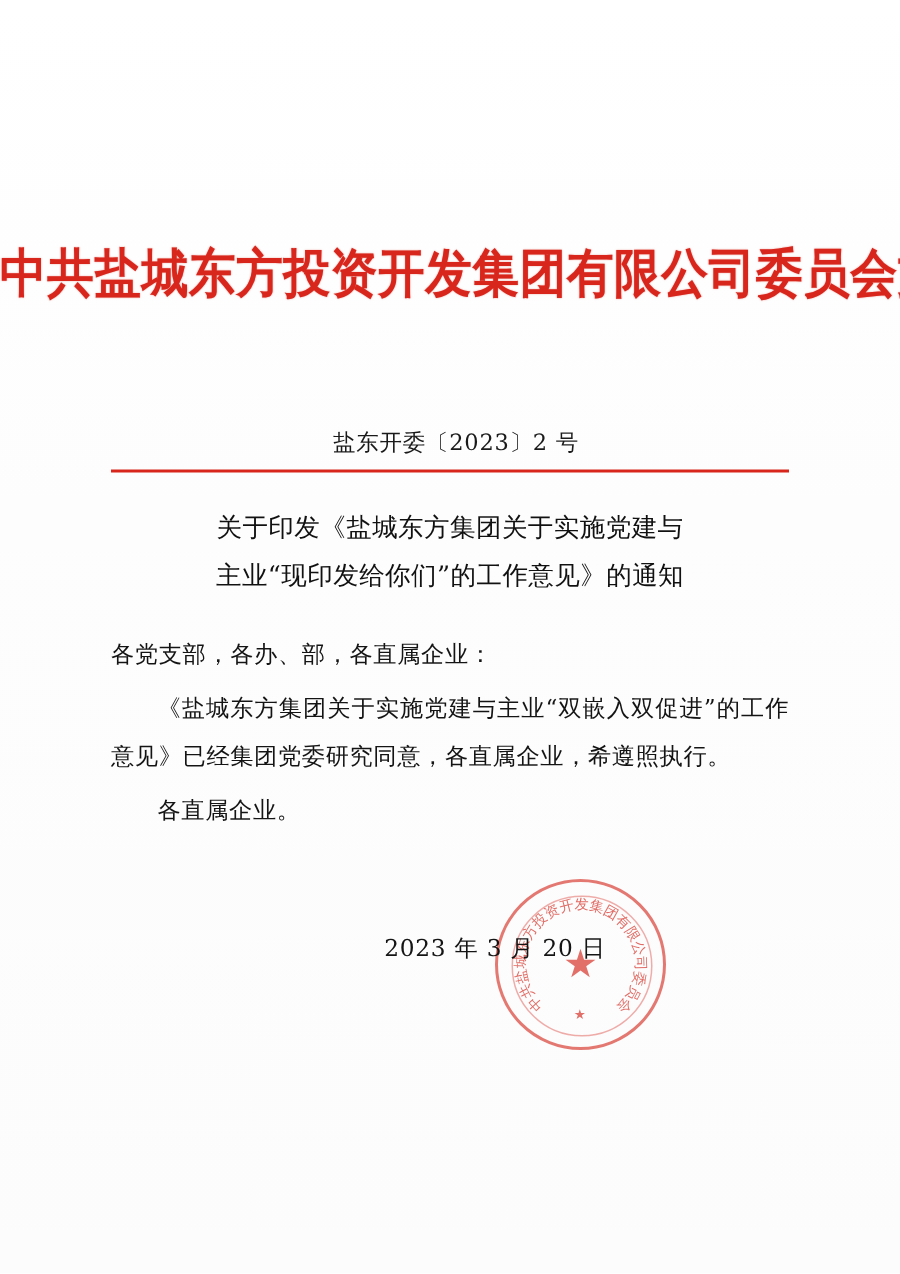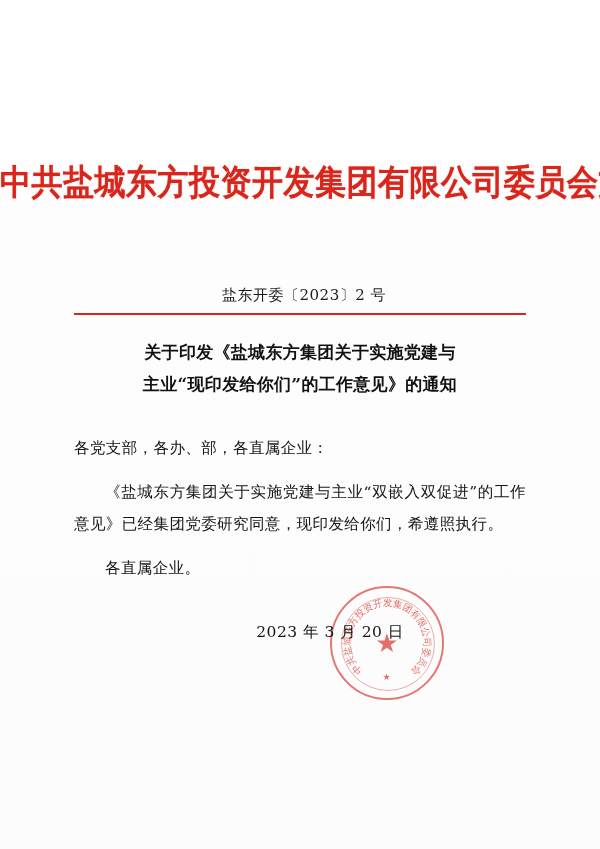--- a/index.html
+++ b/index.html
@@ -69,42 +69,42 @@
     background: #d8261c;
   }
 
   .subject {
     position: absolute;
     top: 336px;
     left: 72px;
     width: 456px;
     text-align: center;
     font-size: 17px;
-    font-weight: bold;
+    font-weight: normal;
     color: #111111;
     line-height: 32px;
     letter-spacing: 0.3px;
   }
   .subject .line2 {
     display: block;
   }
 
   .body-block {
     position: absolute;
     top: 420px;
     left: 74px;
     width: 452px;
     font-size: 15.5px;
     color: #141414;
     line-height: 32px;
     letter-spacing: 0.4px;
     text-align: justify;
   }
   .body-block p {
-    margin: 12px 0 4px 0;
+    margin: 0 0 4px 0;
   }
   .indent {
     text-indent: 2em;
   }
 
   .date-line {
     position: absolute;
     top: 622px;
     left: 0;
     width: 600px;
@@ -190,21 +190,21 @@
 
   <div class="red-rule"></div>
 
   <div class="subject">
     <span>关于印发《盐城东方集团关于实施党建与</span>
     <span class="line2">主业“现印发给你们”的工作意见》的通知</span>
   </div>
 
   <div class="body-block">
     <p>各党支部，各办、部，各直属企业：</p>
-    <p class="indent">《盐城东方集团关于实施党建与主业“双嵌入双促进”的工作意见》已经集团党委研究同意，现印发给你们，希遵照执行。</p>
+    <p class="indent">《盐城东方集团关于实施党建与主业“双嵌入双促进”的工作意见》已经集团党委研究同意，各直属企业，希遵照执行。</p>
     <p class="indent">各直属企业。</p>
   </div>
 
   <div class="seal">
     <div class="inner-ring"></div>
     <div class="arc-text" id="seal-arc">
         <span style="transform: rotate(-222deg) translate(41px) rotate(90deg) translate(-4px, -5px);">中</span>
         <span style="transform: rotate(-207.333deg) translate(41px) rotate(90deg) translate(-4px, -5px);">共</span>
         <span style="transform: rotate(-192.667deg) translate(41px) rotate(90deg) translate(-4px, -5px);">盐</span>
         <span style="transform: rotate(-178deg) translate(41px) rotate(90deg) translate(-4px, -5px);">城</span>

